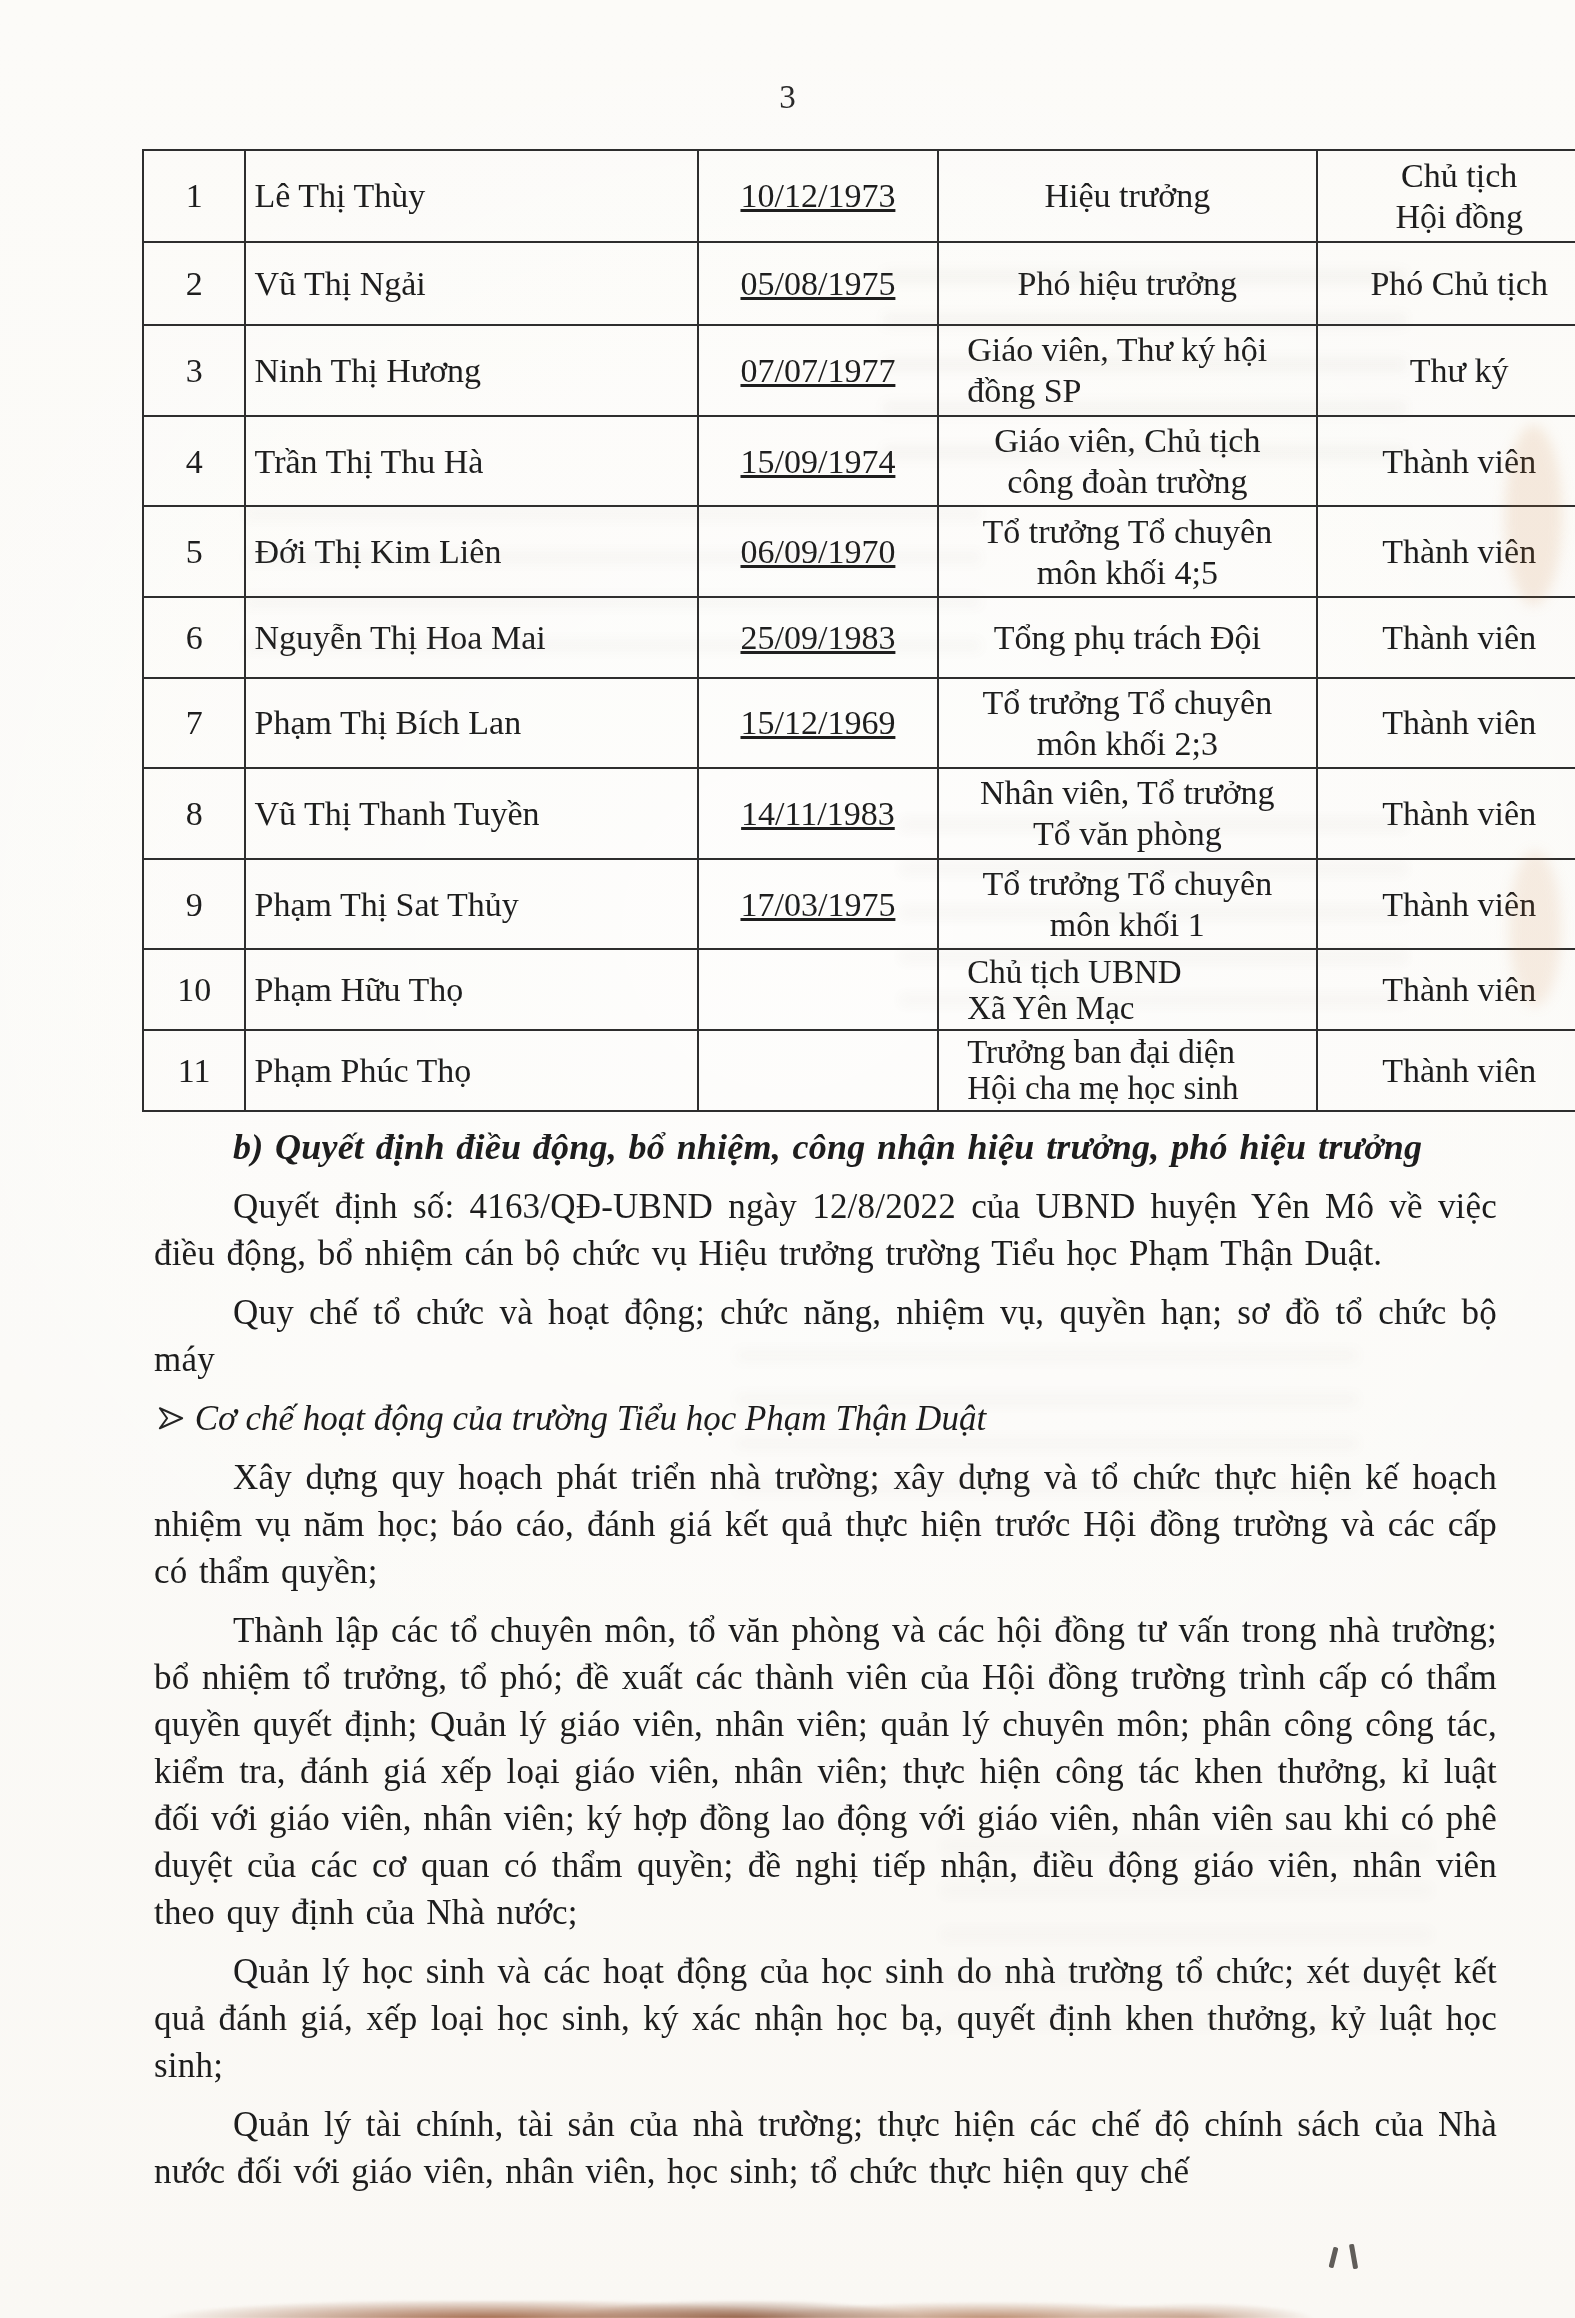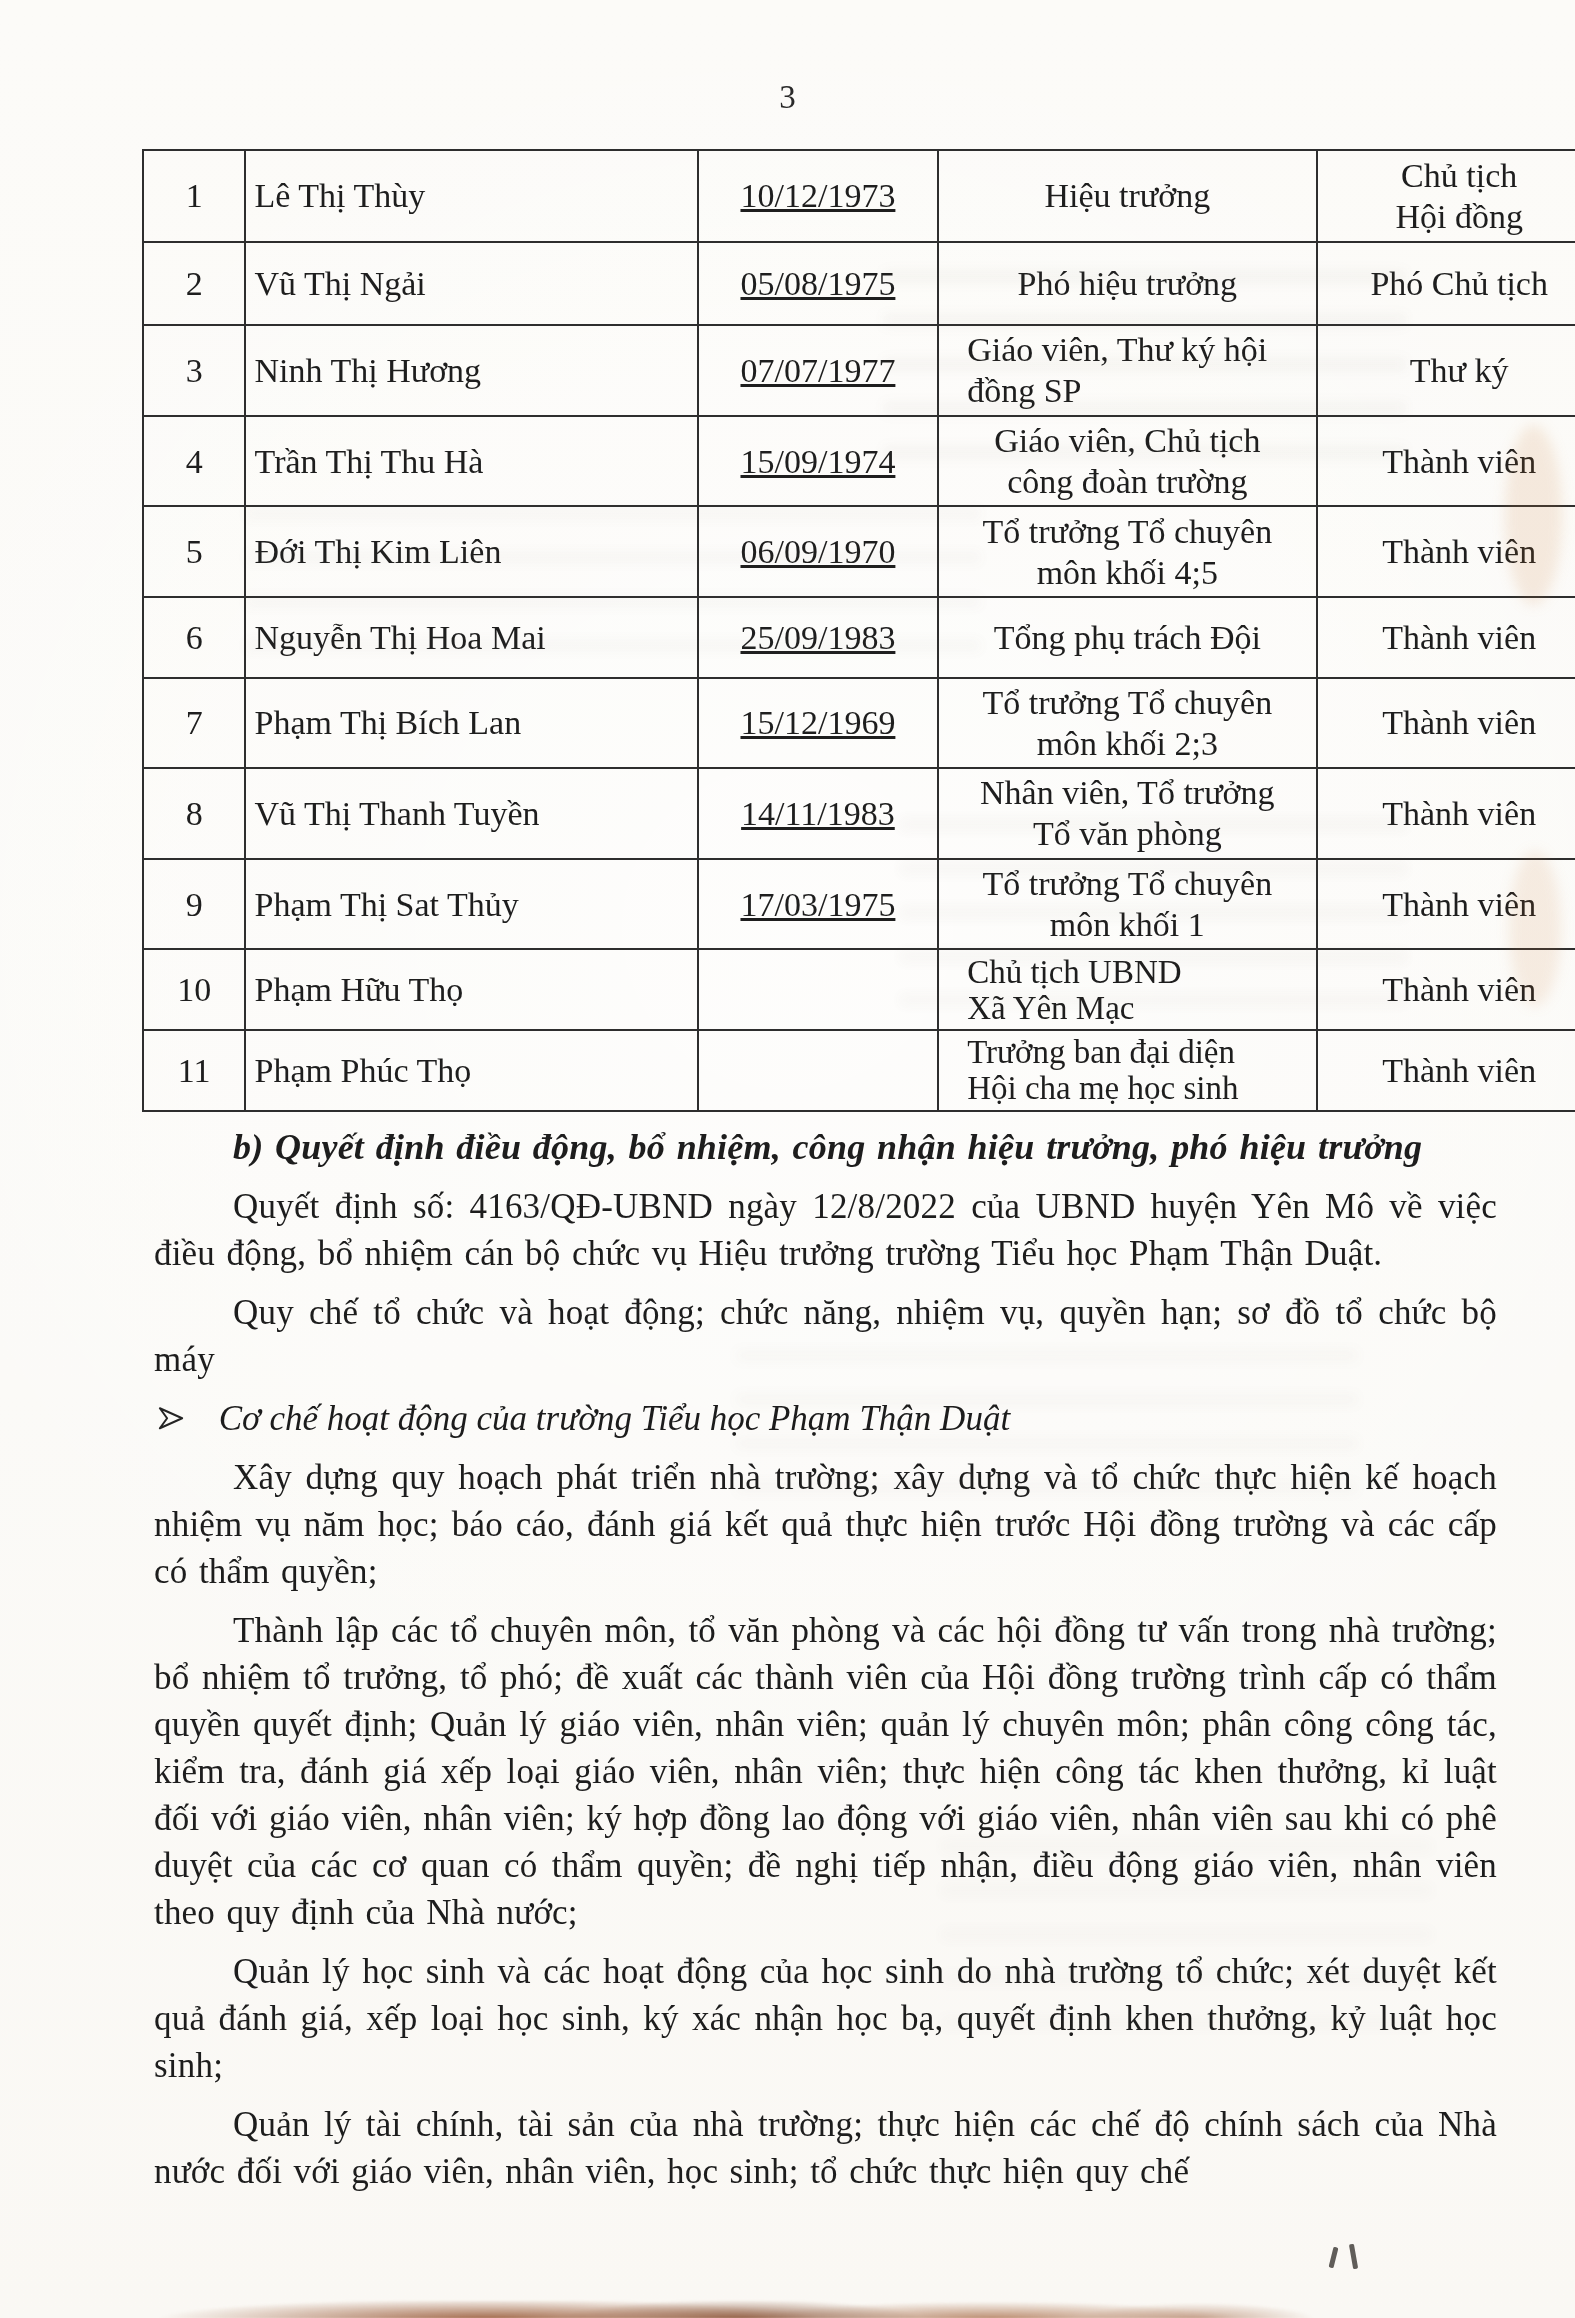--- a/index.html
+++ b/index.html
@@ -64,21 +64,21 @@
   .bullet-line{
     display:flex;align-items:baseline;
     font-size:35px;line-height:47px;
     margin:0;padding-left:14.7px;
   }
   .bullet-line .marker{
     width:38px;flex:0 0 38px;
     align-self:center;
   }
   .bullet-line .marker svg{display:block;width:28px;height:24.5px;}
-  .bullet-line .btxt{font-style:italic;margin-left:24px;}
+  .bullet-line .btxt{font-style:italic;}
   
   .smudge{
     position:absolute;pointer-events:none;
     background:repeating-linear-gradient(to bottom, rgba(125,115,100,0.10) 0 13px, transparent 13px 44px);
     filter:blur(5.7px);opacity:.55;
   }
   .stain{
     position:absolute;pointer-events:none;border-radius:50%;
     filter:blur(6.5px);
   }

